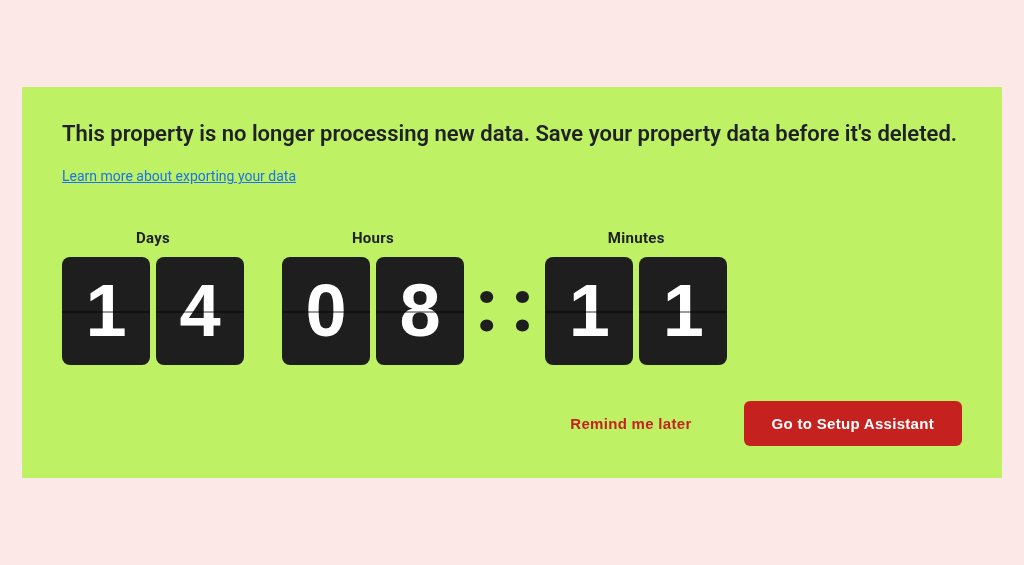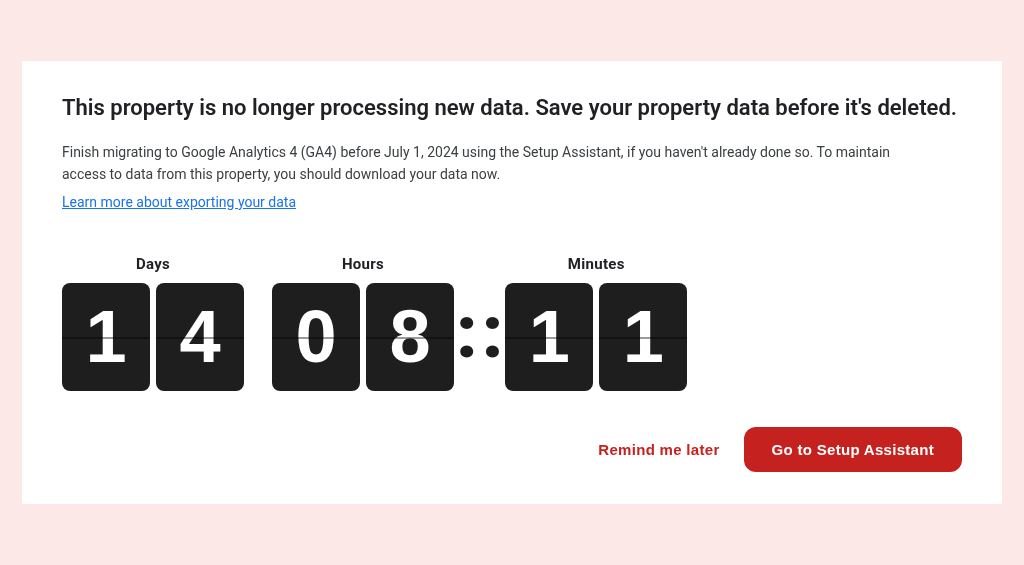--- a/index.html
+++ b/index.html
@@ -13,21 +13,21 @@
       height: 565px;
       background: #fce8e6;
       display: flex;
       align-items: center;
       justify-content: center;
       font-family: 'Google Sans', Roboto, Arial, sans-serif;
       overflow: hidden;
     }
 
     .dialog {
-      background: #ffffff;
+      background: #bef264;
       width: 980px;
       padding: 32px 40px 32px 40px;
     }
 
     .title {
       font-size: 22px;
       font-weight: 600;
       color: #202124;
       line-height: 1.35;
       margin-bottom: 18px;
@@ -112,27 +112,28 @@
       font-weight: 900;
       color: #1e1e1e;
       margin-top: 42px;
       padding: 0 2px;
       line-height: 1;
     }
 
     .countdown-wrapper {
       display: flex;
       align-items: flex-start;
+      gap: 10px;
     }
 
     .buttons-row {
       display: flex;
       justify-content: flex-end;
       align-items: center;
-      gap: 4px;
+      gap: 32px;
       margin-top: 8px;
     }
 
     .btn-remind {
       background: transparent;
       border: none;
       color: #c5221f;
       font-size: 15px;
       font-weight: 600;
       cursor: pointer;
@@ -142,30 +143,29 @@
     }
 
     .btn-setup {
       background: #c5221f;
       border: none;
       color: #ffffff;
       font-size: 15px;
       font-weight: 600;
       cursor: pointer;
       padding: 14px 28px;
-      border-radius: 12px;
+      border-radius: 6px;
       letter-spacing: 0.02em;
     }
   </style>
 </head>
 <body>
 
 <div class="dialog">
   <div class="title">This property is no longer processing new data. Save your property data before it's deleted.</div>
-  <div class="description">Finish migrating to Google Analytics 4 (GA4) before July 1, 2024 using the Setup Assistant, if you haven't already done so. To maintain access to data from this property, you should download your data now.</div>
   <a class="link">Learn more about exporting your data</a>
 
   <div class="countdown-section">
     <div class="countdown-wrapper">
 
       <div class="unit-group">
         <div class="time-label">Days</div>
         <div class="digits-row">
           <div class="digit-card">
             <span>1</span>

